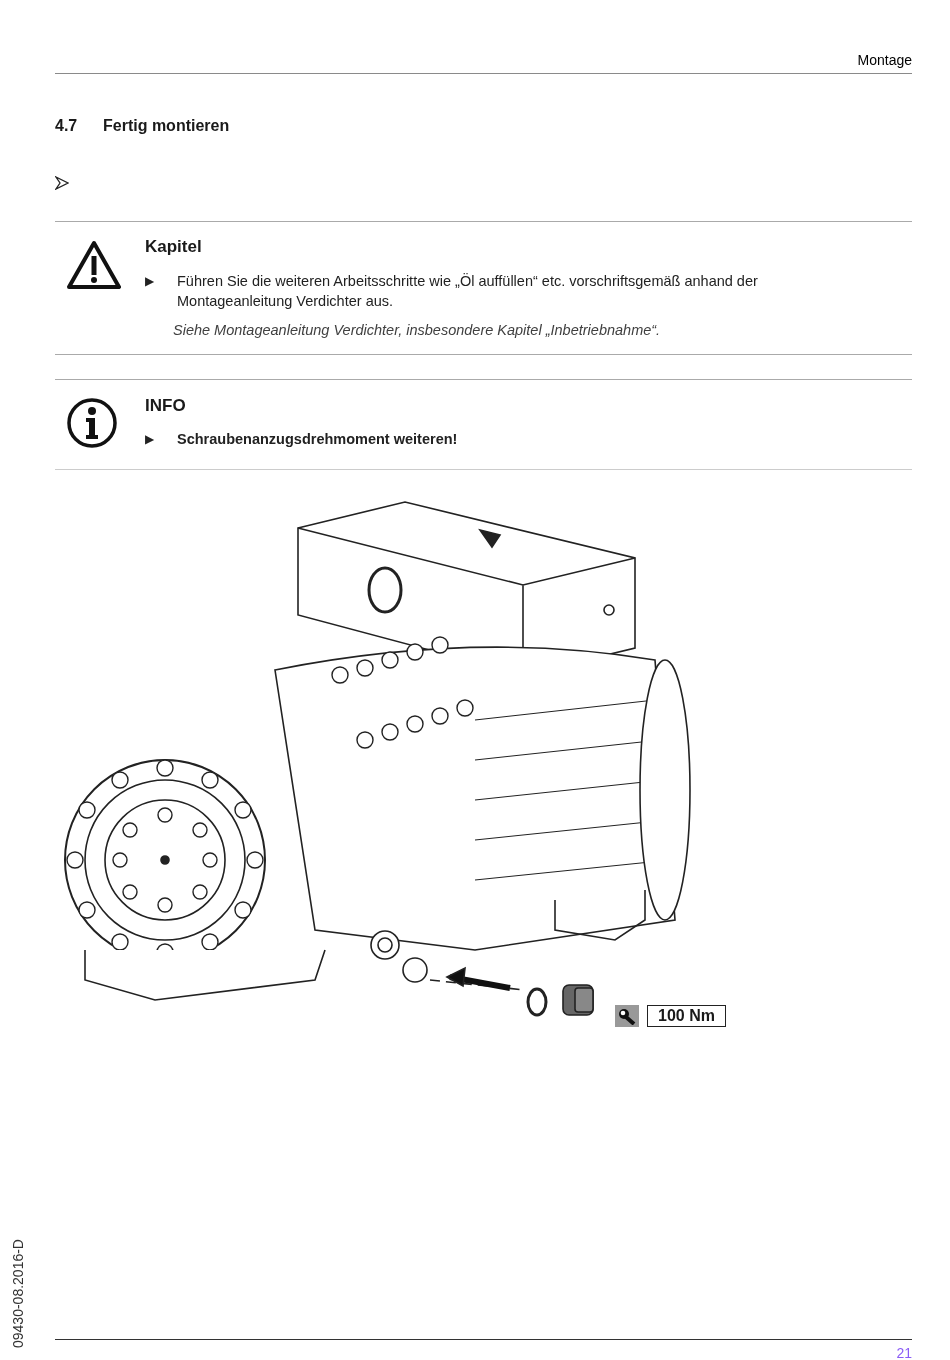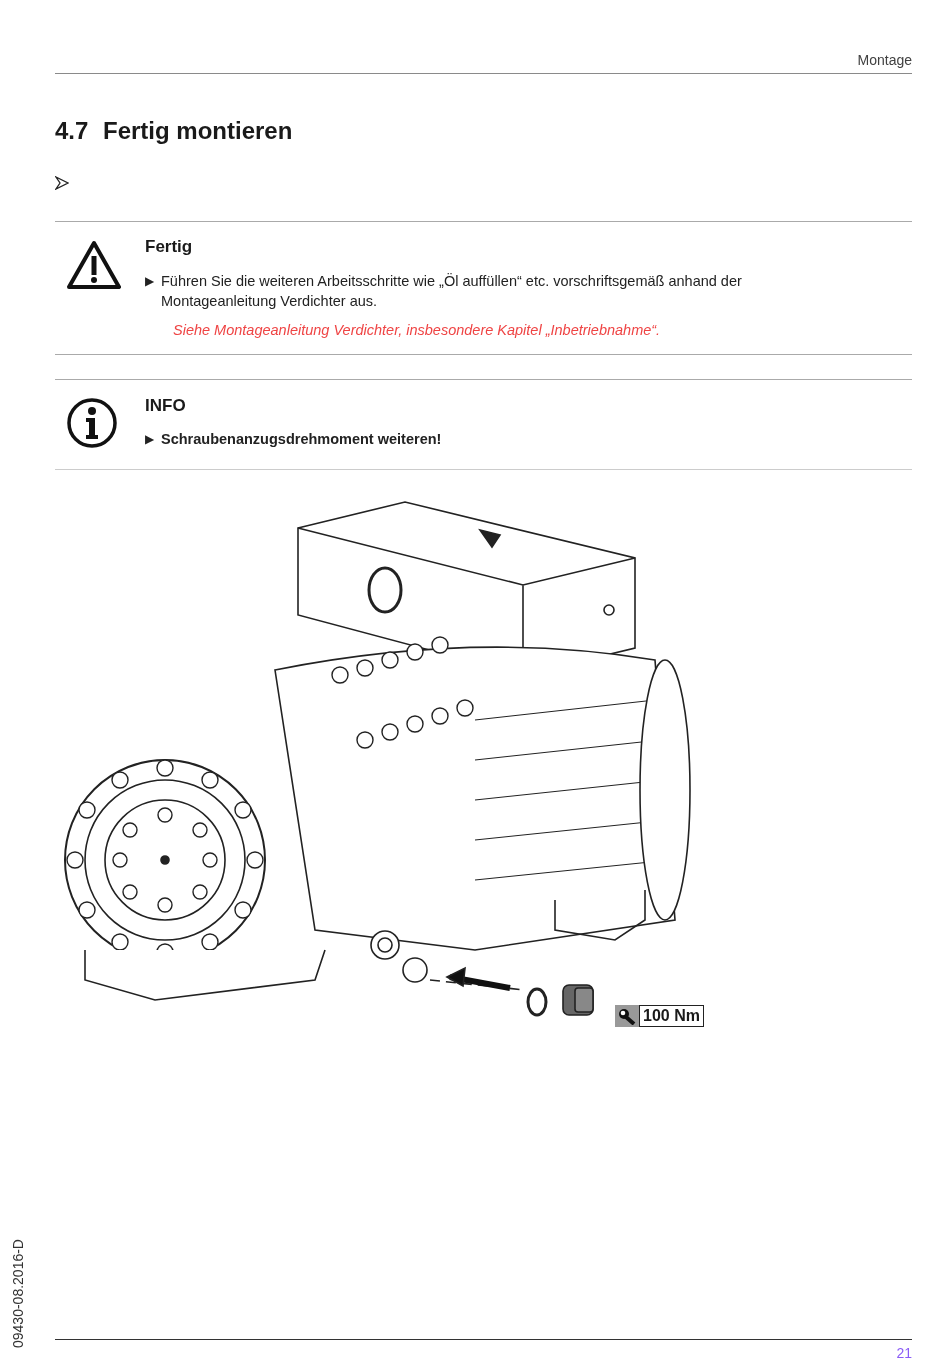--- a/index.html
+++ b/index.html
@@ -1,36 +1,36 @@
 <!DOCTYPE html>
 <html><head>
 <meta charset="utf-8">
 <style>
   html, body { margin:0; padding:0; background:#fff; }
   body { width:950px; height:1360px; position:relative; overflow:hidden;
          font-family:"Liberation Sans", sans-serif; color:#1a1a1a; }
-  .hdr-text { position:absolute; right:38px; top:52px; font-size:14px; color:#404040; }
+  .hdr-text { position:absolute; right:38px; top:52px; font-size:14px; color:#000000; }
   .rule { position:absolute; left:55px; width:857px; height:0; }
   .rule.top { top:73px; border-top:1.5px solid #8a8a8a; }
-  .h1 { position:absolute; left:55px; top:117px; font-size:24px; font-weight:bold; margin:0; }
+  .h1 { position:absolute; left:55px; top:117px; font-size:16px; font-weight:bold; margin:0; }
   .h1 .num { display:inline-block; width:48px; }
   .step { position:absolute; left:55px; top:176px; font-size:14.5px; color:#222; }
   .step .arrow { display:inline-block; width:28px; }
   .box-rule { position:absolute; left:55px; width:857px; border-top:1.5px solid #aaa; }
   .icon { position:absolute; }
   .box-title { position:absolute; left:145px; font-size:17px; font-weight:bold; }
   .bullet { position:absolute; left:145px; font-size:14.5px; line-height:20px; color:#222; }
   .bullet .tri { position:absolute; left:0; top:0; font-size:12px; }
-  .bullet .txt { display:block; margin-left:16px; width:680px; }
-  .italic { position:absolute; left:173px; font-size:14.5px; font-style:italic; color:#ef4444; }
+  .bullet .txt { display:block; margin-left:32px; width:680px; }
+  .italic { position:absolute; left:173px; font-size:14.5px; font-style:italic; color:#404040; }
   .bold { font-weight:bold; }
   .figure { position:absolute; left:55px; top:480px; width:700px; height:580px; }
   .torque { position:absolute; left:615px; top:1005px; display:flex; align-items:center; }
   .torque .wrench { width:24px; height:22px; background:#999; display:flex; align-items:center; justify-content:center; }
-  .torque .val { border:1.5px solid #222; padding:1px 3px; font-weight:bold; font-size:16px; margin-left:0; }
+  .torque .val { border:1.5px solid #222; padding:1px 10px; font-weight:bold; font-size:16px; margin-left:8px; }
   .sidecode { position:absolute; left:-52px; top:1270px; transform:rotate(-90deg); transform-origin:center; font-size:14px; color:#333; width:140px; }
   .rule.bottom { top:1339px; border-top:1.5px solid #333; }
   .pagenum { position:absolute; right:38px; top:1345px; font-size:14px; color:#8b5cf6; }
 </style>
 </head>
 <body>
 
 <div class="hdr-text">Montage</div>
 <div class="rule top"></div>
 
@@ -47,21 +47,21 @@
 </div>
 
 <div class="box-rule" style="top:221px"></div>
 <div class="icon" style="left:66px;top:240px">
   <svg width="56" height="50" viewBox="0 0 56 50">
     <path d="M28 3 L53 47 L3 47 Z" fill="none" stroke="#111" stroke-width="4" stroke-linejoin="round"></path>
     <rect x="25.5" y="16" width="5" height="19" fill="#111"></rect>
     <circle cx="28" cy="40" r="3" fill="#111"></circle>
   </svg>
 </div>
-<div class="box-title" style="top:237px">Fertig</div>
+<div class="box-title" style="top:237px">Kapitel</div>
 <div class="bullet" style="top:271px">
   <span class="tri">▶</span>
   <span class="txt">Führen Sie die weiteren Arbeitsschritte wie „Öl auffüllen“ etc. vorschriftsgemäß anhand der Montageanleitung Verdichter aus.</span>
 </div>
 <div class="italic" style="top:322px">Siehe Montageanleitung Verdichter, insbesondere Kapitel „Inbetriebnahme“.</div>
 <div class="box-rule" style="top:354px"></div>
 
 <div class="box-rule" style="top:379px"></div>
 <div class="icon" style="left:66px;top:397px">
   <svg width="52" height="52" viewBox="0 0 52 52">

